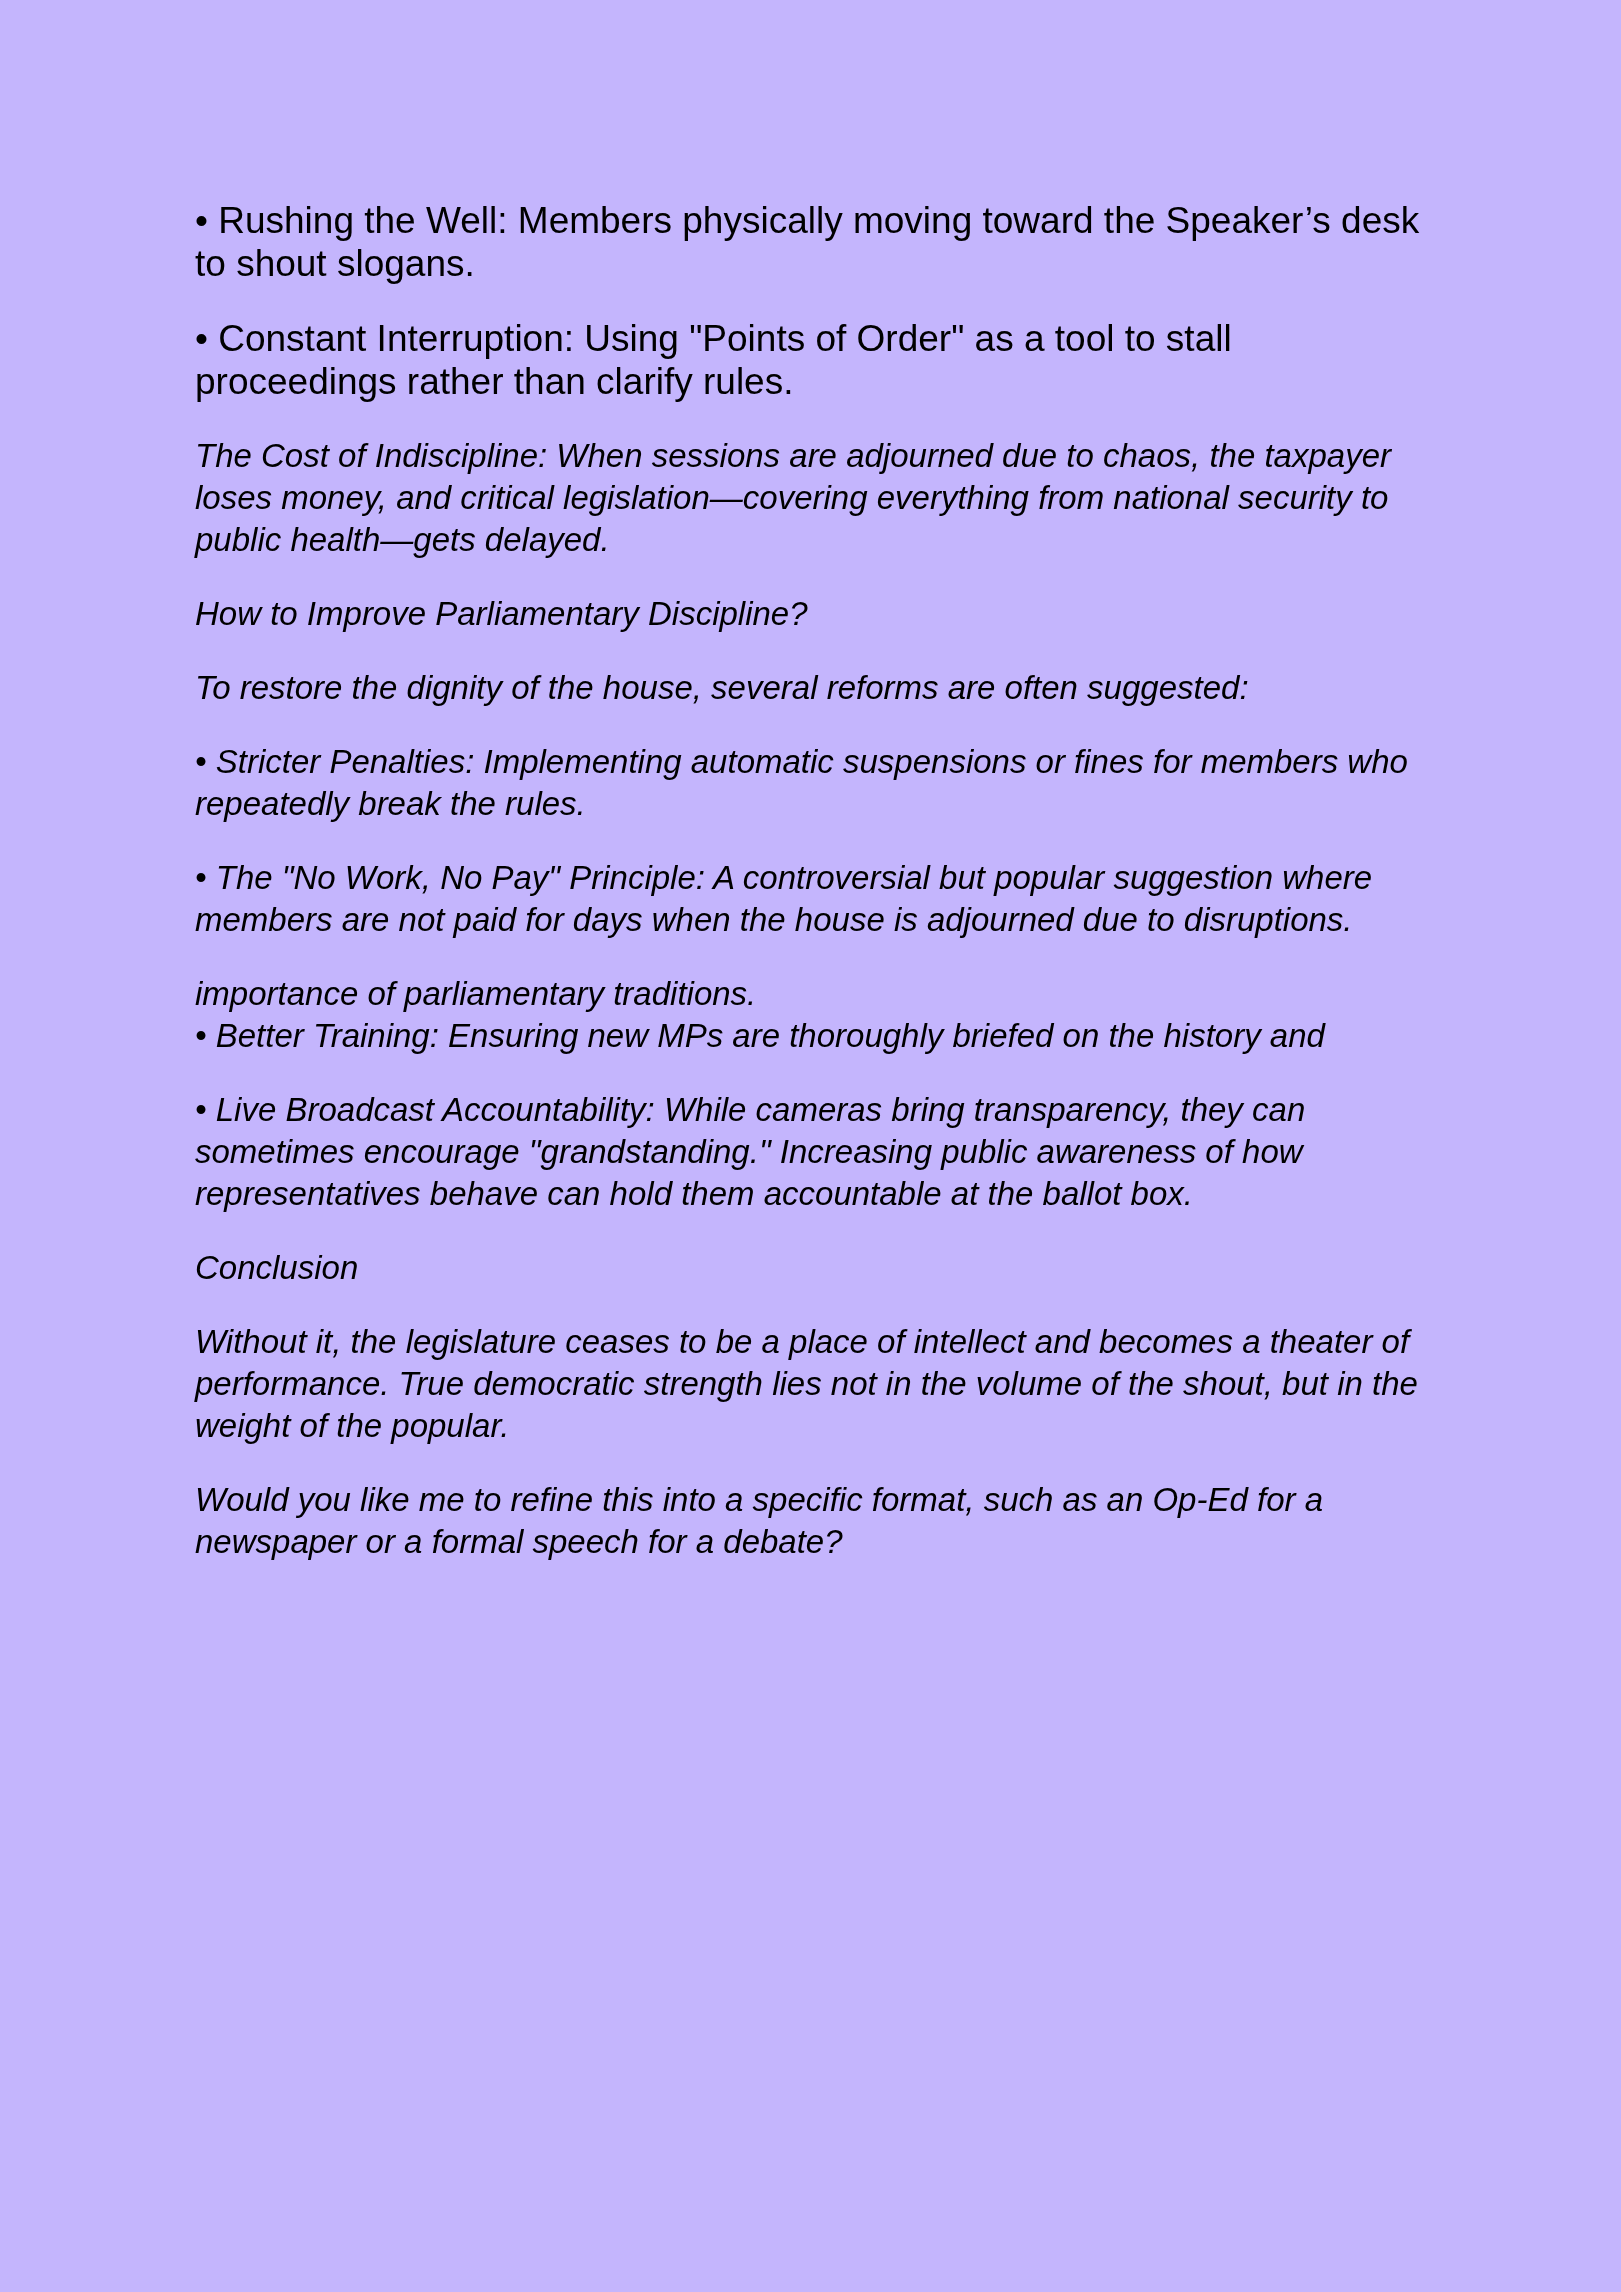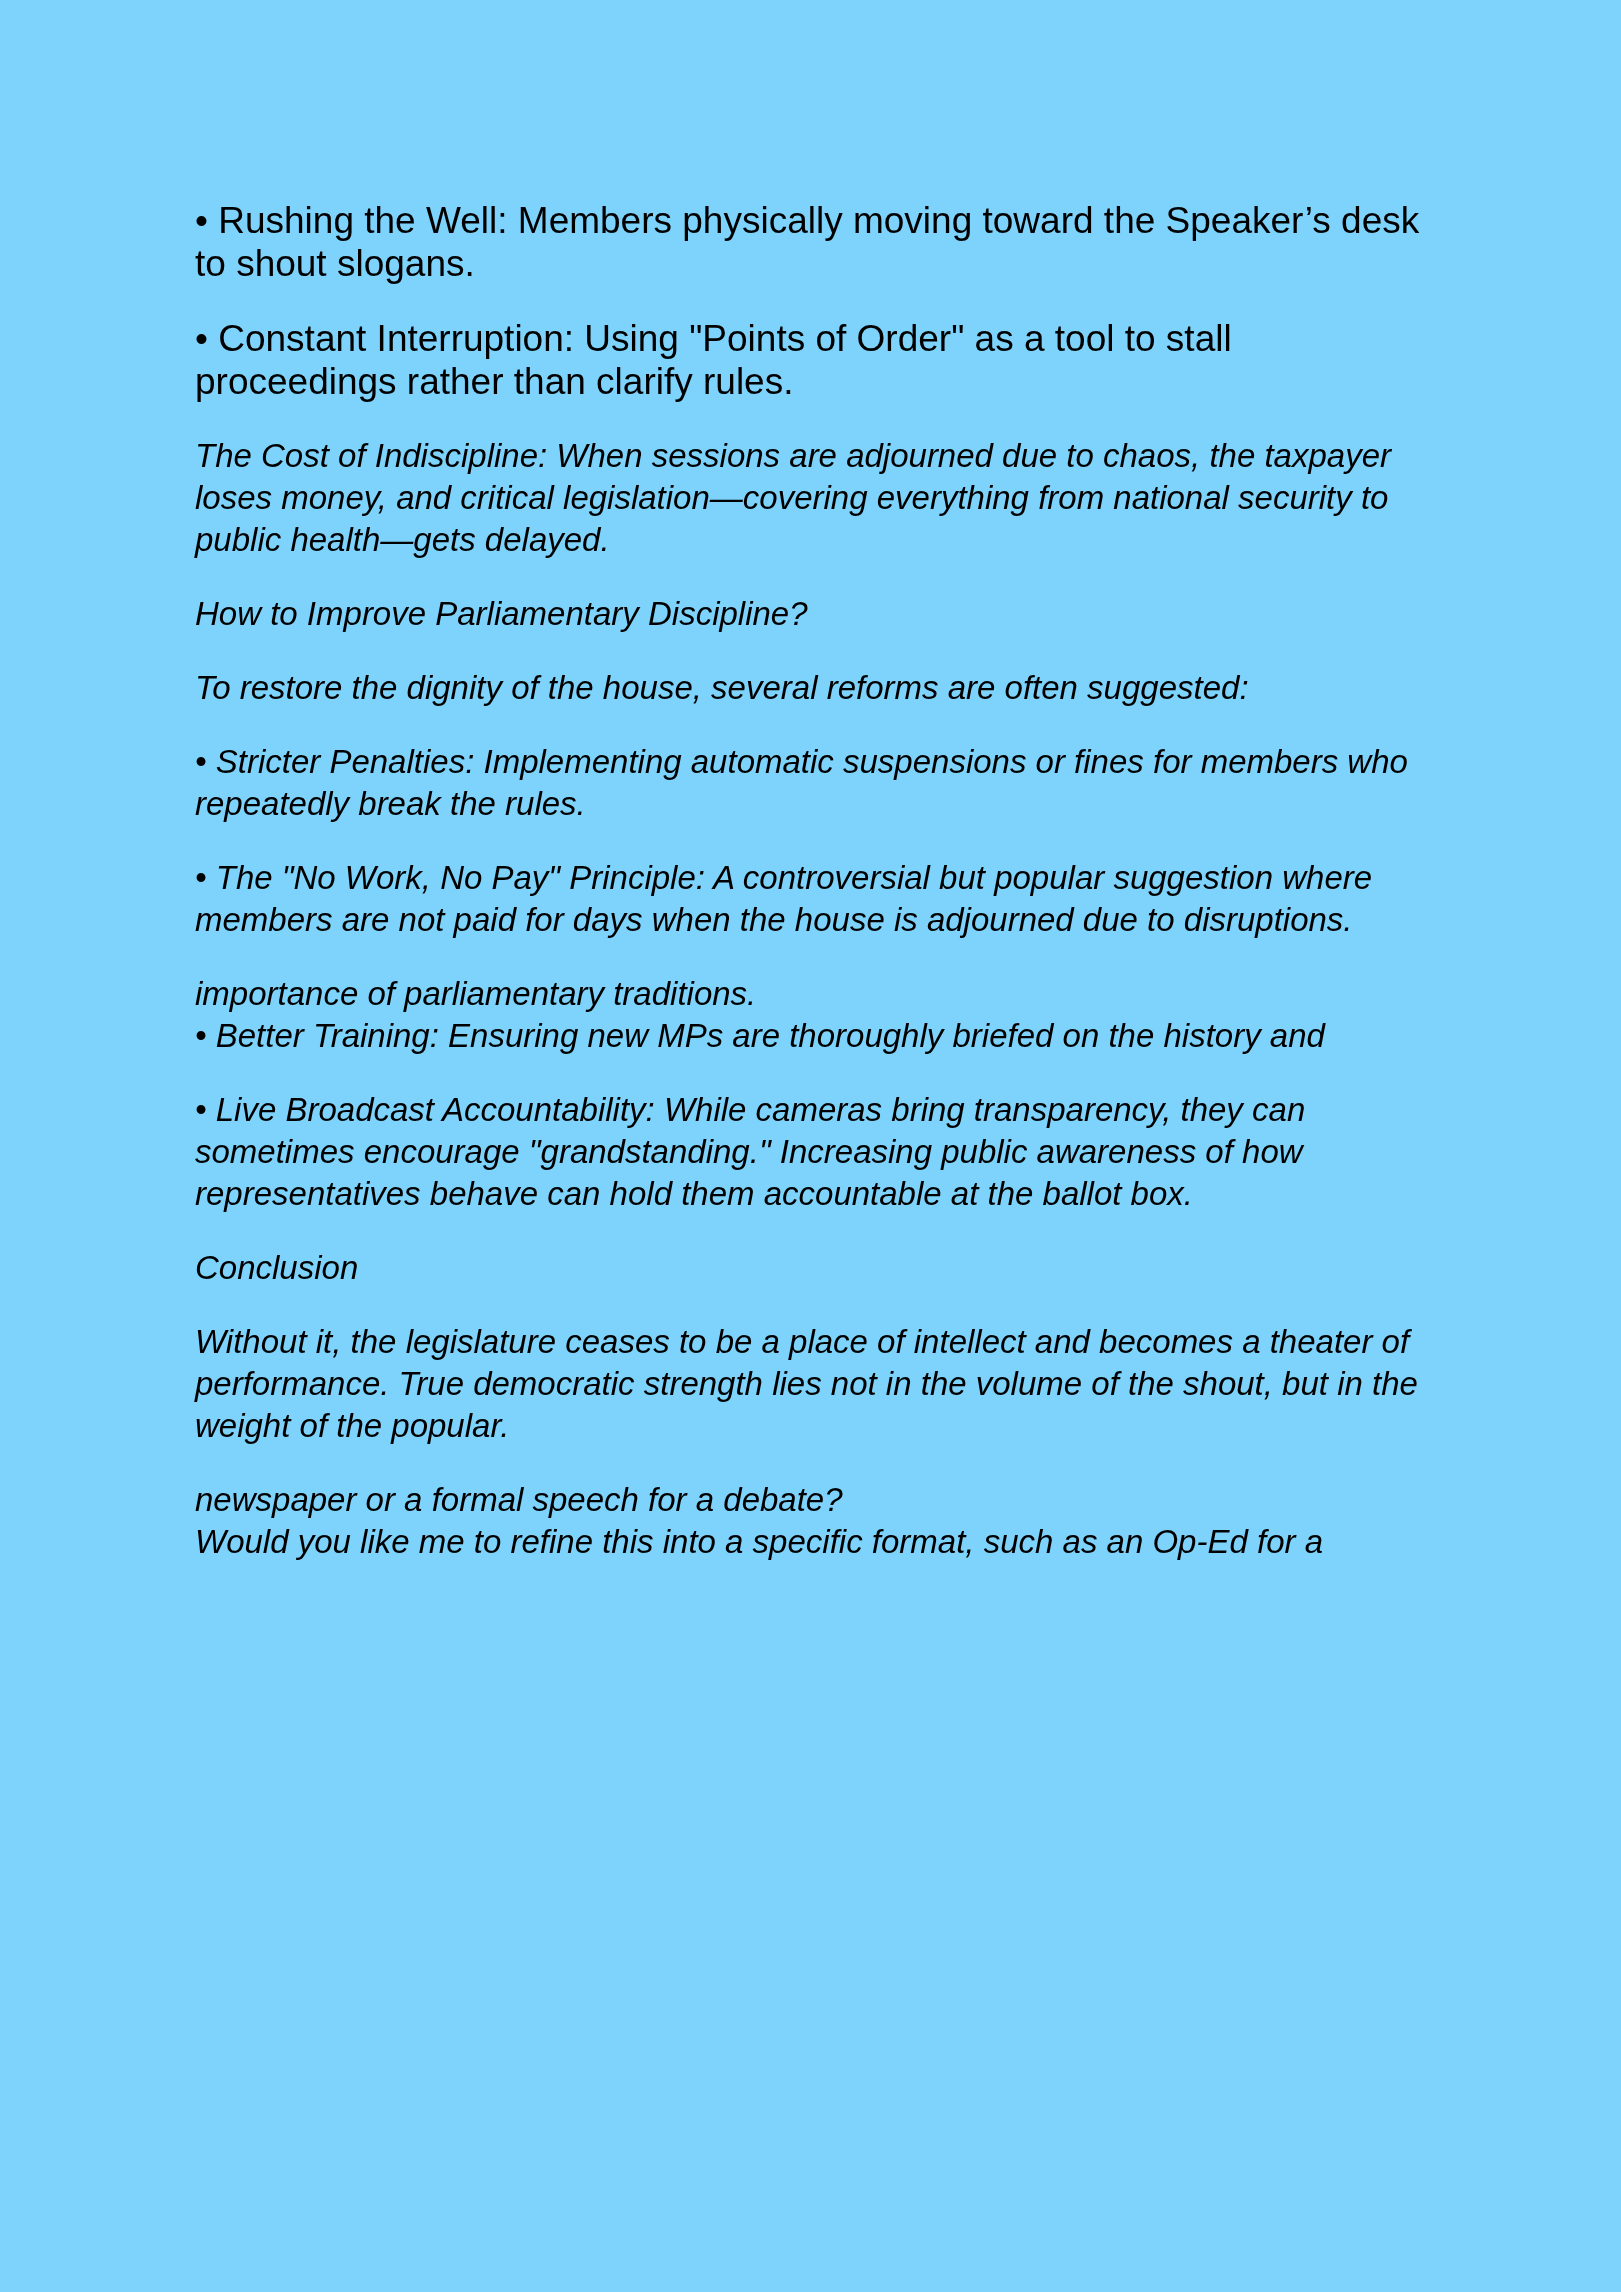--- a/index.html
+++ b/index.html
@@ -4,21 +4,21 @@
 <style>
   html, body {
     margin: 0;
     padding: 0;
     background: #ffffff;
   }
   .page {
     position: relative;
     width: 1622px;
     height: 2293px;
-    background: #7dd3fc;
+    background: #c4b5fd;
     overflow: hidden;
     font-family: "Liberation Sans", "DejaVu Sans", sans-serif;
     color: #000000;
   }
   .doc-body {
     position: absolute;
     left: 195px;
     top: 199px;
     width: 1236px;
   }
@@ -83,18 +83,18 @@
       </p>
       <p class="para para-body">
         <span class="line">Conclusion</span>
       </p>
       <p class="para para-body">
         <span class="line">Without it, the legislature ceases to be a place of intellect and becomes a theater of</span>
         <span class="line">performance. True democratic strength lies not in the volume of the shout, but in the</span>
         <span class="line">weight of the popular.</span>
       </p>
       <p class="para para-body">
+        <span class="line">Would you like me to refine this into a specific format, such as an Op-Ed for a</span>
         <span class="line">newspaper or a formal speech for a debate?</span>
-        <span class="line">Would you like me to refine this into a specific format, such as an Op-Ed for a</span>
       </p>
     </main>
 </div>
 
 
 </body></html>

